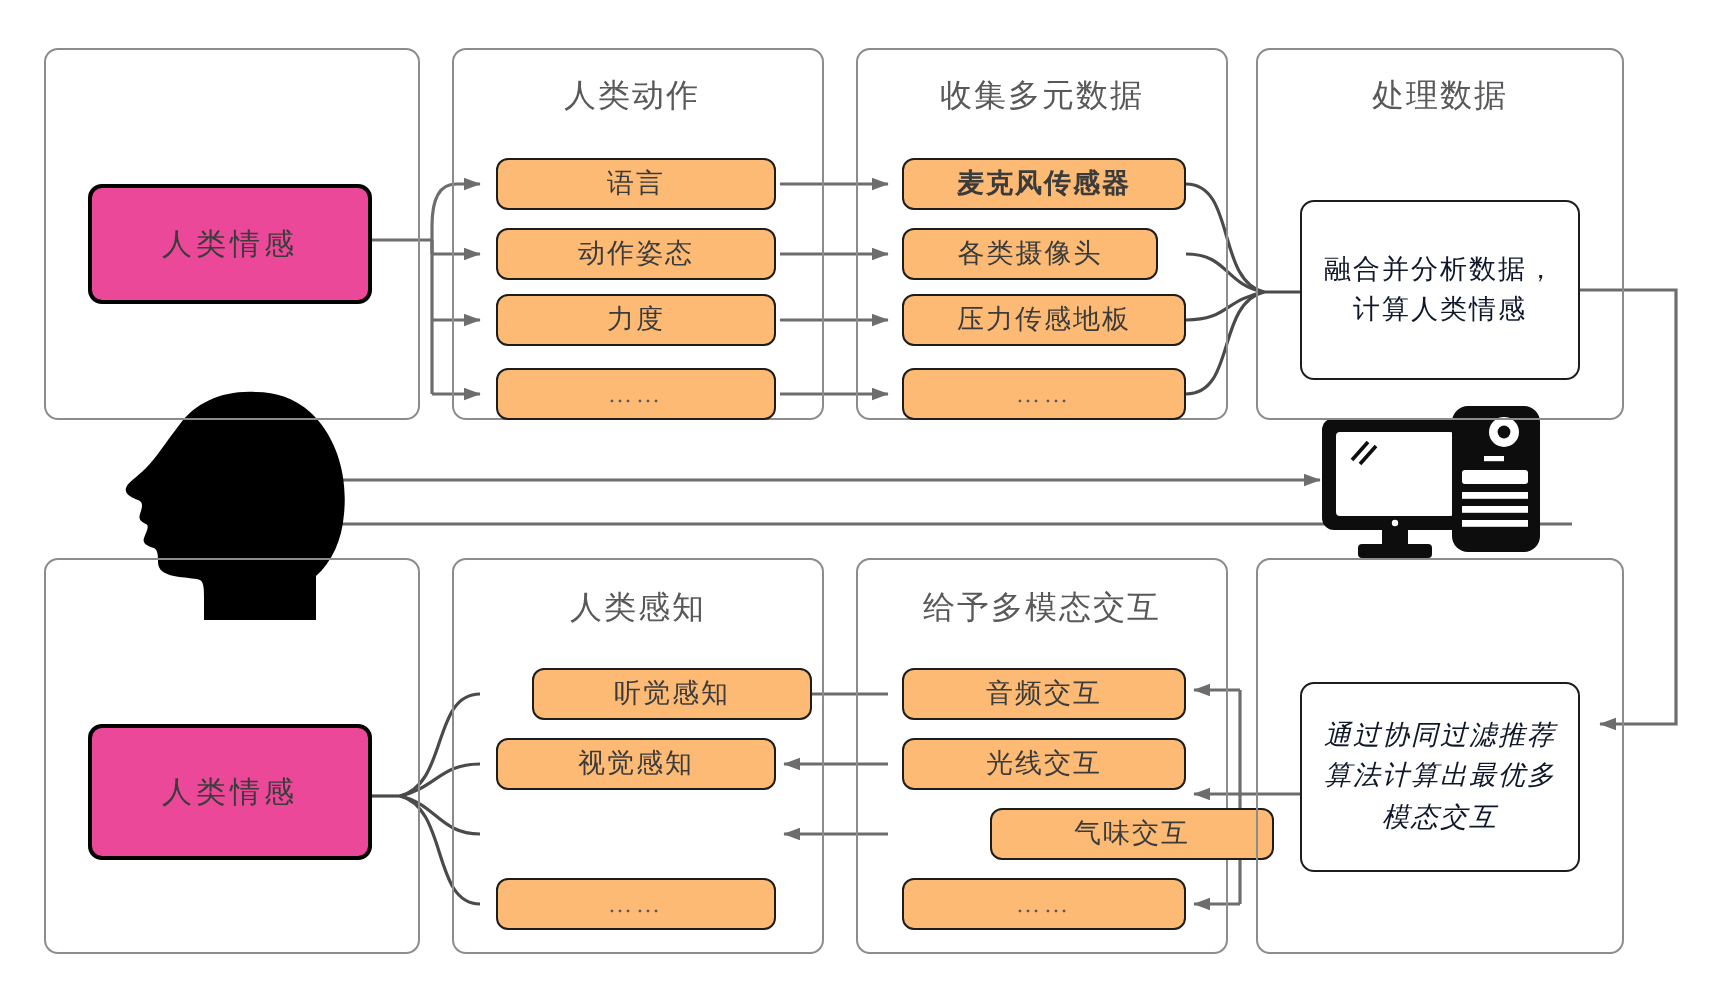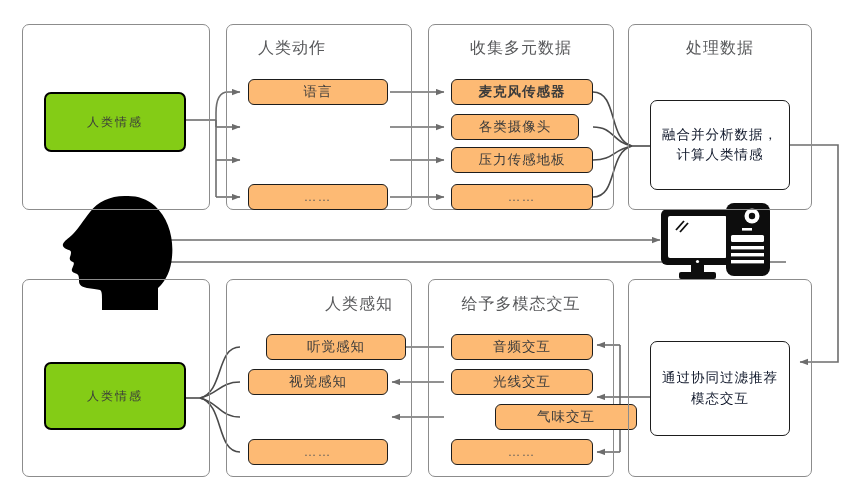--- a/index.html
+++ b/index.html
@@ -16,22 +16,22 @@
   }
   .panel-title{
     position:absolute;left:0;right:0;text-align:center;
     font-size:16px;color:#58595b;letter-spacing:1px;
     white-space:nowrap;
   }
   
   .emotion-box{
     position:absolute;border:2.2px solid #000;border-radius:7px;
     display:flex;align-items:center;justify-content:center;
-    font-size:12px;color:#3b3b3b;letter-spacing:2px;box-sizing:border-box;
-    background:#84cc16;
+    font-size:15px;color:#3b3b3b;letter-spacing:2px;box-sizing:border-box;
+    background:#ec4899;
   }
   
   .item{
     position:absolute;border:1.6px solid #1d1d1d;border-radius:6px;
     display:flex;align-items:center;justify-content:center;
     font-size:13.5px;color:#3b3b3b;letter-spacing:1px;box-sizing:border-box;
     background:#fdba74;white-space:nowrap;
   }
   .item.dots{color:#5a5a5a;letter-spacing:2px;font-size:12px;}
   
@@ -167,22 +167,24 @@
       <rect x="731" y="246" width="33" height="3.4" fill="#ffffff"></rect>
       <rect x="731" y="253" width="33" height="3.4" fill="#ffffff"></rect>
       <rect x="731" y="260" width="33" height="3.4" fill="#ffffff"></rect>
     </g>
   </svg>
 
   <div class="panel" style="left:22px;top:24px;width:188px;height:186px;"></div>
   <div class="emotion-box" style="left:44px;top:92px;width:142px;height:60px;">人类情感</div>
 
   <div class="panel" style="left:226px;top:24px;width:186px;height:186px;"></div>
-  <div class="panel-title" style="left:218px;top:38px;width:148px;">人类动作</div>
+  <div class="panel-title" style="left:242px;top:38px;width:148px;">人类动作</div>
   <div class="item" style="left:248px;top:79px;width:140px;height:26px;">语言</div>
+  <div class="item" style="left:248px;top:114px;width:140px;height:26px;">动作姿态</div>
+  <div class="item" style="left:248px;top:147px;width:140px;height:26px;">力度</div>
   <div class="item dots" style="left:248px;top:184px;width:140px;height:26px;">……</div>
 
   <div class="panel" style="left:428px;top:24px;width:186px;height:186px;"></div>
   <div class="panel-title" style="left:428px;top:38px;width:186px;">收集多元数据</div>
   <div class="item" style="left:451px;top:79px;width:142px;height:26px;font-weight:bold;">麦克风传感器</div>
   <div class="item" style="left:451px;top:114px;width:128px;height:26px;">各类摄像头</div>
   <div class="item" style="left:451px;top:147px;width:142px;height:26px;">压力传感地板</div>
   <div class="item dots" style="left:451px;top:184px;width:142px;height:26px;">……</div>
 
   <div class="panel" style="left:628px;top:24px;width:184px;height:186px;"></div>
@@ -191,34 +193,35 @@
     <div>
       <div>融合并分析数据，</div>
       <div>计算人类情感</div>
     </div>
   </div>
 
   <div class="panel" style="left:22px;top:279px;width:188px;height:198px;"></div>
   <div class="emotion-box" style="left:44px;top:362px;width:142px;height:68px;">人类情感</div>
 
   <div class="panel" style="left:226px;top:279px;width:186px;height:198px;"></div>
-  <div class="panel-title" style="left:226px;top:294px;width:186px;margin-left:40px;">人类感知</div>
+  <div class="panel-title" style="left:226px;top:294px;width:186px;">人类感知</div>
   <div class="item" style="left:266px;top:334px;width:140px;height:26px;">听觉感知</div>
   <div class="item" style="left:248px;top:369px;width:140px;height:26px;">视觉感知</div>
   <div class="item dots" style="left:248px;top:439px;width:140px;height:26px;">……</div>
 
   <div class="panel" style="left:428px;top:279px;width:186px;height:198px;"></div>
   <div class="panel-title" style="left:428px;top:294px;width:186px;">给予多模态交互</div>
   <div class="item" style="left:451px;top:334px;width:142px;height:26px;">音频交互</div>
   <div class="item" style="left:451px;top:369px;width:142px;height:26px;">光线交互</div>
   <div class="item" style="left:451px;top:404px;width:142px;height:26px;margin-left:44px;">气味交互</div>
   <div class="item dots" style="left:451px;top:439px;width:142px;height:26px;">……</div>
 
   <div class="panel" style="left:628px;top:279px;width:184px;height:198px;"></div>
   <div class="panel-title" style="left:628px;top:305px;width:184px;margin-top:40px;">给予反馈</div>
-  <div class="proc" style="left:650px;top:341px;width:140px;height:95px;">
+  <div class="proc" style="left:650px;top:341px;width:140px;height:95px;font-style:italic;">
     <div>
       <div>通过协同过滤推荐</div>
+      <div>算法计算出最优多</div>
       <div>模态交互</div>
     </div>
   </div>
 
 </div>
 
 </body></html>

